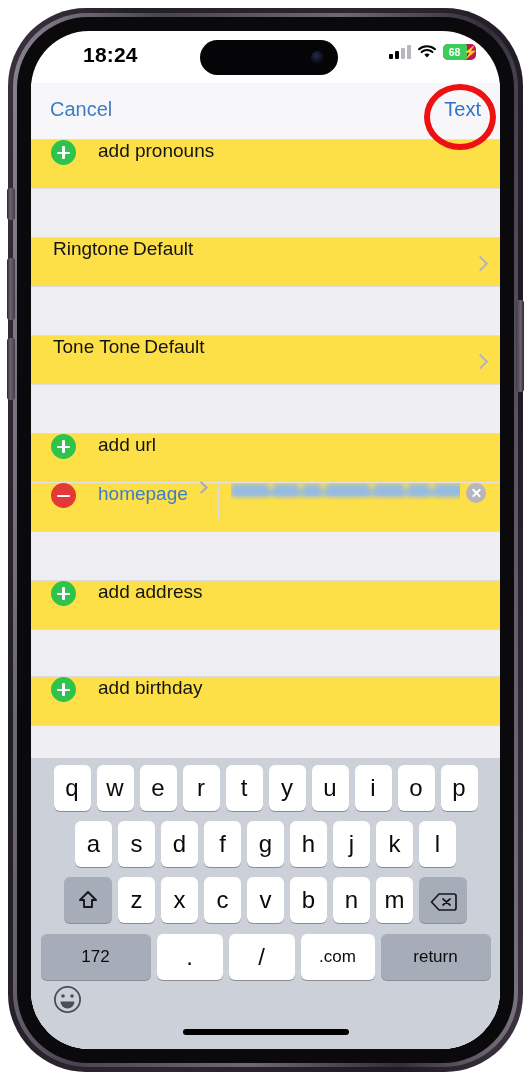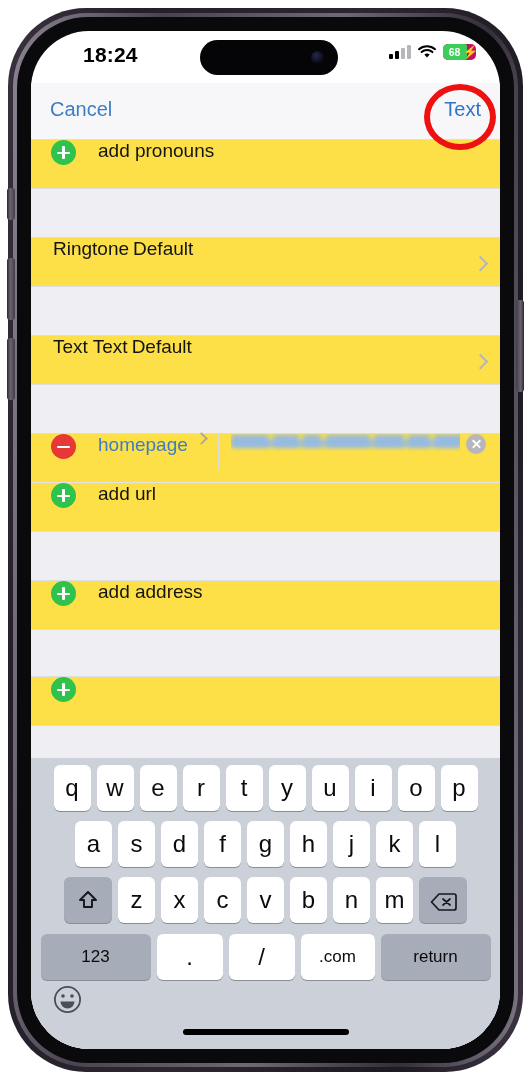--- a/index.html
+++ b/index.html
@@ -174,66 +174,67 @@
           <div class="row-key">Ringtone</div>
           <div class="row-val">Default</div>
           <div class="chev"></div>
         </div>
       </div>
 
       <div class="gap"></div>
 
       <div class="sect">
         <div class="row">
-          <div class="row-key">Text Text</div>
+          <div class="row-key">Tone Tone</div>
           <div class="row-val">Default</div>
           <div class="chev"></div>
         </div>
       </div>
 
       <div class="gap"></div>
 
       <div class="sect">
+        <div class="row">
+          <div class="circ add"></div>
+          <div class="row-label">add url</div>
+        </div>
         <div class="row">
           <div class="circ del"></div>
           <div class="field-label">homepage</div>
           <span class="chev-sm"></span>
           <div class="divider-v"></div>
           <div class="redact">
             <span style="left:0px;width:38px;"></span>
             <span style="left:42px;width:26px;"></span>
             <span style="left:72px;width:18px;"></span>
             <span style="left:95px;width:44px;"></span>
             <span style="left:143px;width:30px;"></span>
             <span style="left:177px;width:22px;"></span>
             <span style="left:203px;width:34px;"></span>
             <span style="left:0px;top:6px;width:230px;height:7px;"></span>
           </div>
           <div class="clearbtn"></div>
         </div>
-        <div class="row">
-          <div class="circ add"></div>
-          <div class="row-label">add url</div>
-        </div>
       </div>
 
       <div class="gap"></div>
 
       <div class="sect">
         <div class="row">
           <div class="circ add"></div>
           <div class="row-label">add address</div>
         </div>
       </div>
 
       <div class="gap sm"></div>
 
       <div class="sect">
         <div class="row">
           <div class="circ add"></div>
+          <div class="row-label">add birthday</div>
         </div>
       </div>
 
     </div>
 
     <div class="keyboard">
 
       <div class="krow r1">
         <div class="key k-ltr">q</div>
         <div class="key k-ltr">w</div>
@@ -278,21 +279,21 @@
           <span class="back-glyph">
             <svg width="27" height="20" viewBox="0 0 27 20">
               <path d="M9 2 H24 A2 2 0 0 1 26 4 V16 A2 2 0 0 1 24 18 H9 L1.5 10 Z" fill="none" stroke="#16181c" stroke-width="1.7" stroke-linejoin="round"></path>
               <path d="M13 7 L20 13 M20 7 L13 13" stroke="#16181c" stroke-width="1.7" stroke-linecap="round"></path>
             </svg>
           </span>
         </div>
       </div>
 
       <div class="krow r4">
-        <div class="key dark k-123">123</div>
+        <div class="key dark k-123">172</div>
         <div class="key k-dot">.</div>
         <div class="key k-slash">/</div>
         <div class="key k-com">.com</div>
         <div class="key dark k-ret">return</div>
       </div>
 
       <div class="kb-bottom">
         <div class="emoji">
           <svg width="29" height="29" viewBox="0 0 29 29">
             <circle cx="14.5" cy="14.5" r="12.6" fill="none" stroke="#4a4e57" stroke-width="1.8"></circle>

